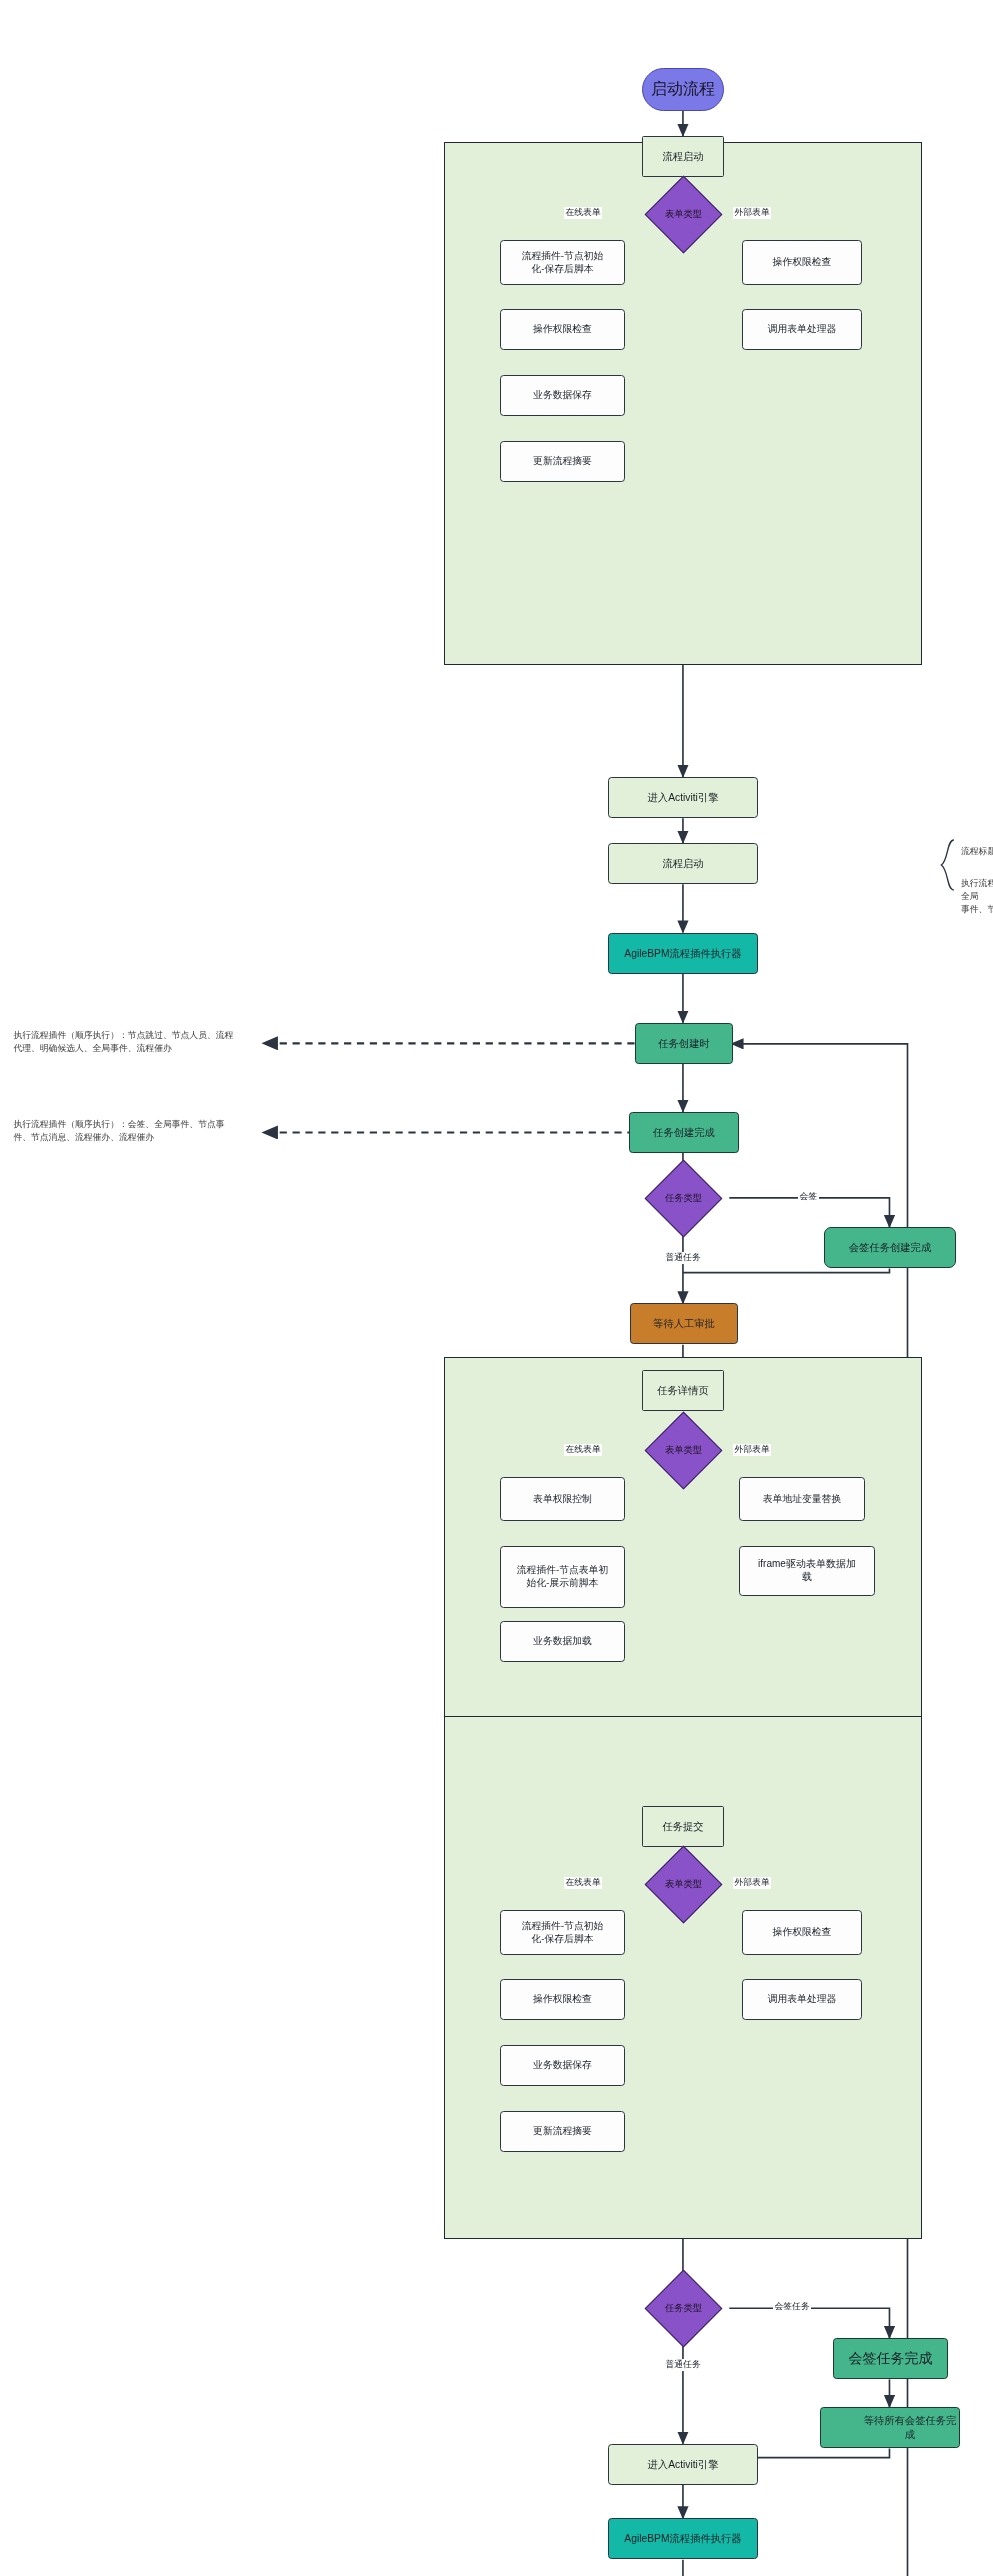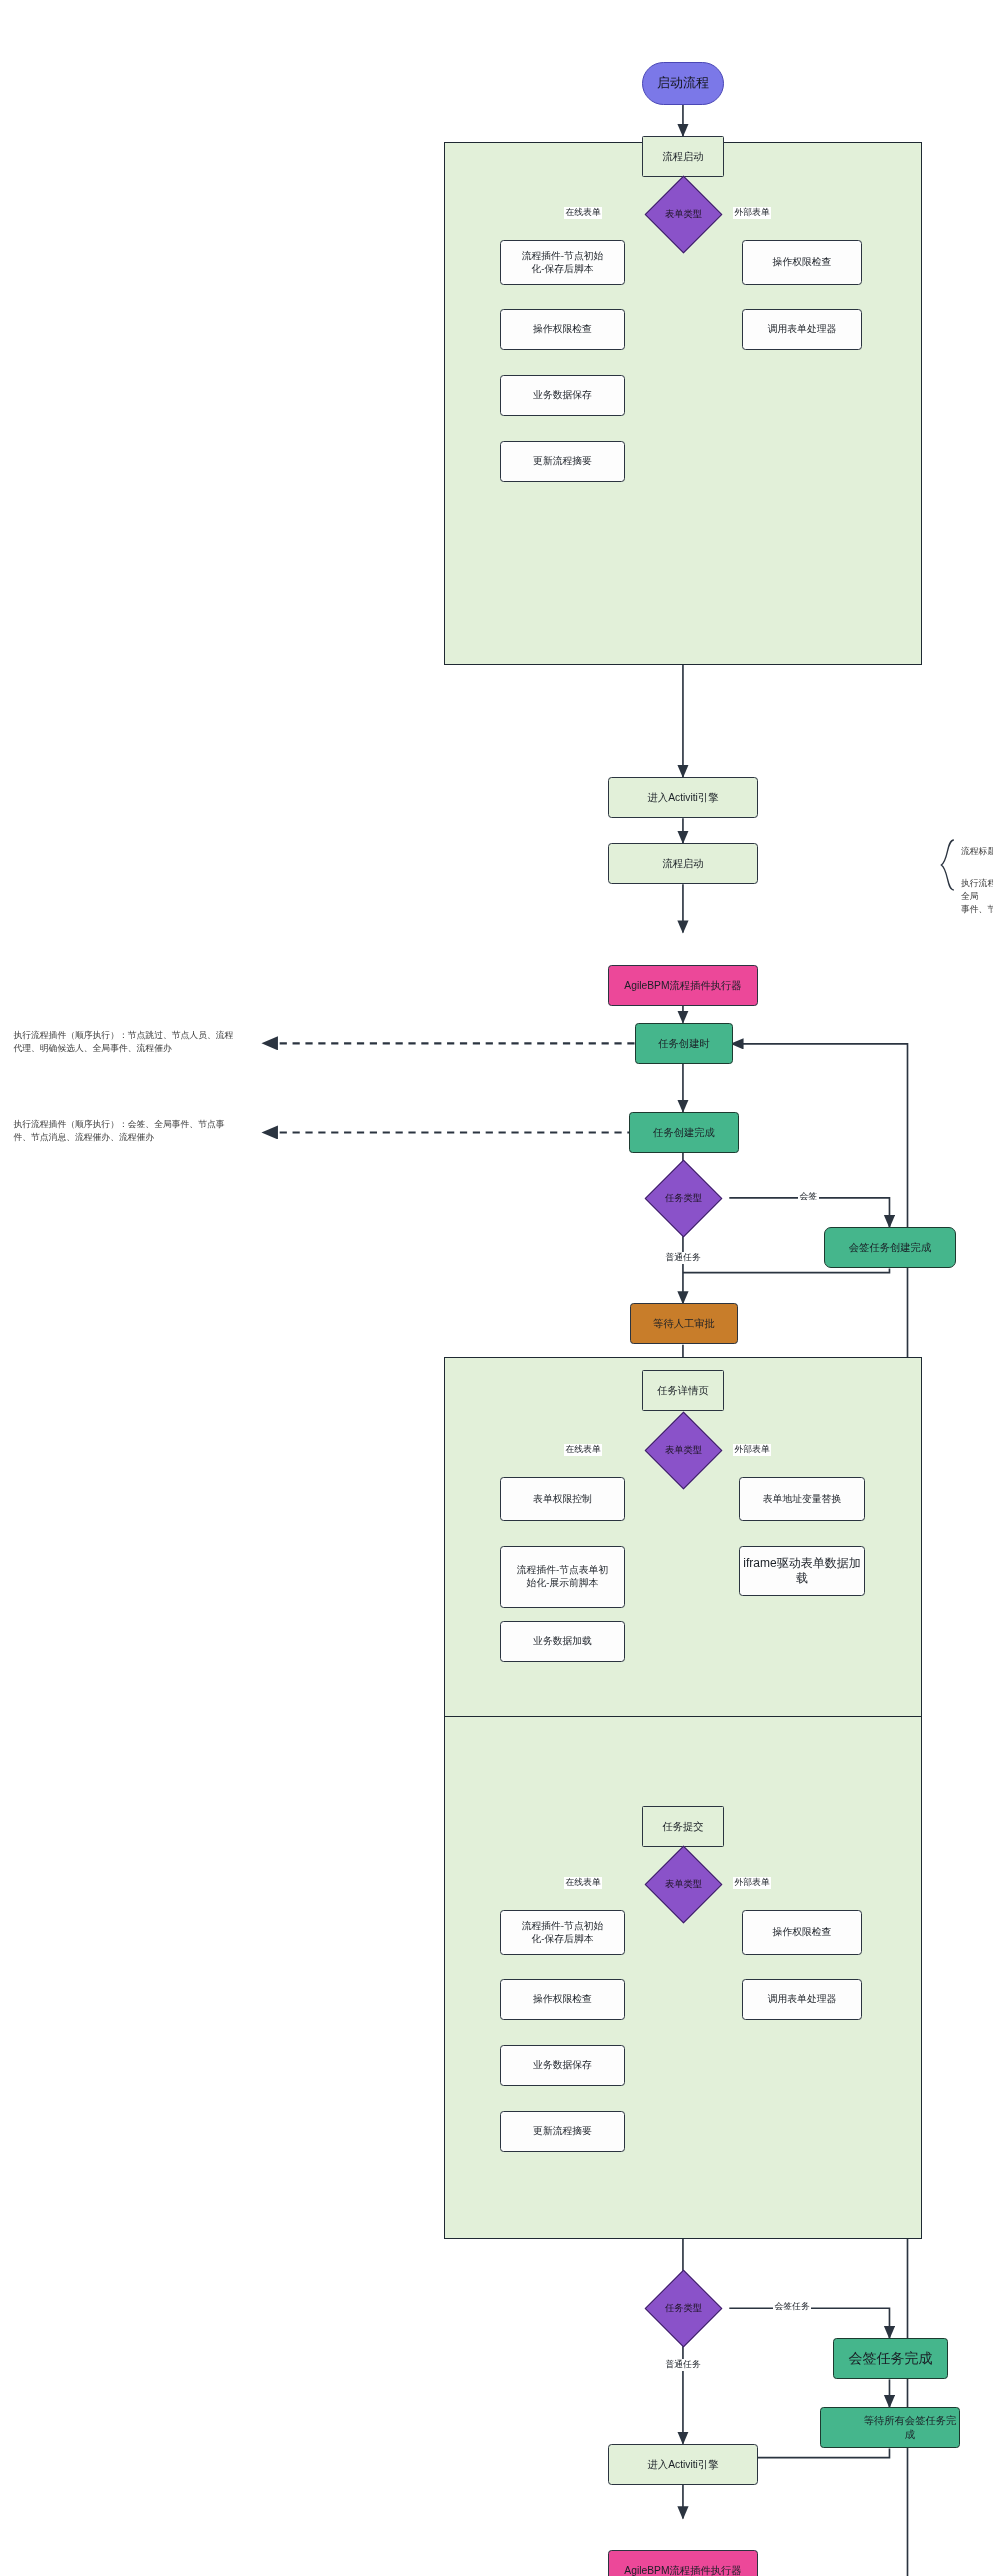--- a/index.html
+++ b/index.html
@@ -20,21 +20,21 @@
     z-index:5;
     white-space:pre-line;
   }
   .rounded { border-radius:3.6px; }
   .stadium { border-radius:52px; }
   .sq { border-radius:1.5px; }
 
   .n-start   { background:#7b78e8; border-color:#4a47b5; color:#15161f; }
   .n-lightgrn{ background:#e2f0d9; border-color:#2b3440; }
   .n-white   { background:#fdfdfd; border-color:#2b3440; }
-  .n-grn     { background:#ec4899; border-color:#2b3440;margin-top:32px; }
+  .n-grn     { background:#14b8a6; border-color:#2b3440; }
   .n-teal    { background:#45b68c; border-color:#1d3a30; }
   .n-orange  { background:#c87d2a; border-color:#2b3440; }
 
   .diamond {
     position:absolute; z-index:6;
     display:flex; align-items:center; justify-content:center;
   }
   .diamond .dshape {
     position:absolute; left:0; top:0; width:100%; height:100%;
     background:#8a52c9; border:1.1px solid #3b2060;
@@ -168,21 +168,21 @@
       <path d="M1232,5074 L510,5074"></path>
       <path d="M1000,5575 L520,5575"></path>
       <path d="M1456,5575 L1886,5575"></path>
     </g>
   </svg>
 
   <svg class="brace" style="left:933px; top:839px;" width="24" height="52" viewBox="0 0 46 100">
     <path d="M40,2 C26,2 30,40 16,50 C30,60 26,98 40,98" stroke="#2b3440" stroke-width="2.6" fill="none"></path>
   </svg>
 
-  <div class="node stadium n-start" style="left:642px; top:62px; width:82px; height:43px; font-size:13px;">启动流程</div>
+  <div class="node stadium n-start" style="left:642px; top:68px; width:82px; height:43px; font-size:16px;">启动流程</div>
 
   <div class="node sq n-lightgrn" style="left:642px; top:136px; width:82px; height:41px; font-size:10.3px;">流程启动</div>
 
   <div class="diamond" style="left:637px; top:187px; width:93px; height:55px;">
     <div class="dshape" style="left:19px; top:0px; width:55px; height:55px;"></div>
     <div class="dlabel" style="font-size:9.3px;">表单类型</div>
   </div>
 
   <div class="node rounded n-white" style="left:500px; top:240px; width:125px; height:45px; font-size:9.8px;">流程插件-节点初始
 化-保存后脚本</div>
@@ -218,21 +218,21 @@
     <div class="dshape" style="left:19px; top:0px; width:55px; height:55px;"></div>
     <div class="dlabel" style="font-size:9.3px;">表单类型</div>
   </div>
 
   <div class="node rounded n-white" style="left:500px; top:1477px; width:125px; height:44px; font-size:9.8px;">表单权限控制</div>
   <div class="node rounded n-white" style="left:500px; top:1546px; width:125px; height:62px; font-size:9.8px;">流程插件-节点表单初
 始化-展示前脚本</div>
   <div class="node rounded n-white" style="left:500px; top:1621px; width:125px; height:41px; font-size:9.8px;">业务数据加载</div>
 
   <div class="node rounded n-white" style="left:739px; top:1477px; width:126px; height:44px; font-size:9.8px;">表单地址变量替换</div>
-  <div class="node rounded n-white" style="left:739px; top:1546px; width:126px; height:50px; font-size:12px;">iframe驱动表单数据加
+  <div class="node rounded n-white" style="left:739px; top:1546px; width:136px; height:50px; font-size:10px;">iframe驱动表单数据加
 载</div>
 
   <div class="node sq n-lightgrn" style="left:642px; top:1806px; width:82px; height:41px; font-size:10.3px;">任务提交</div>
 
   <div class="diamond" style="left:637px; top:1857px; width:93px; height:55px;">
     <div class="dshape" style="left:19px; top:0px; width:55px; height:55px;"></div>
     <div class="dlabel" style="font-size:9.3px;">表单类型</div>
   </div>
 
   <div class="node rounded n-white" style="left:500px; top:1910px; width:125px; height:45px; font-size:9.8px;">流程插件-节点初始

